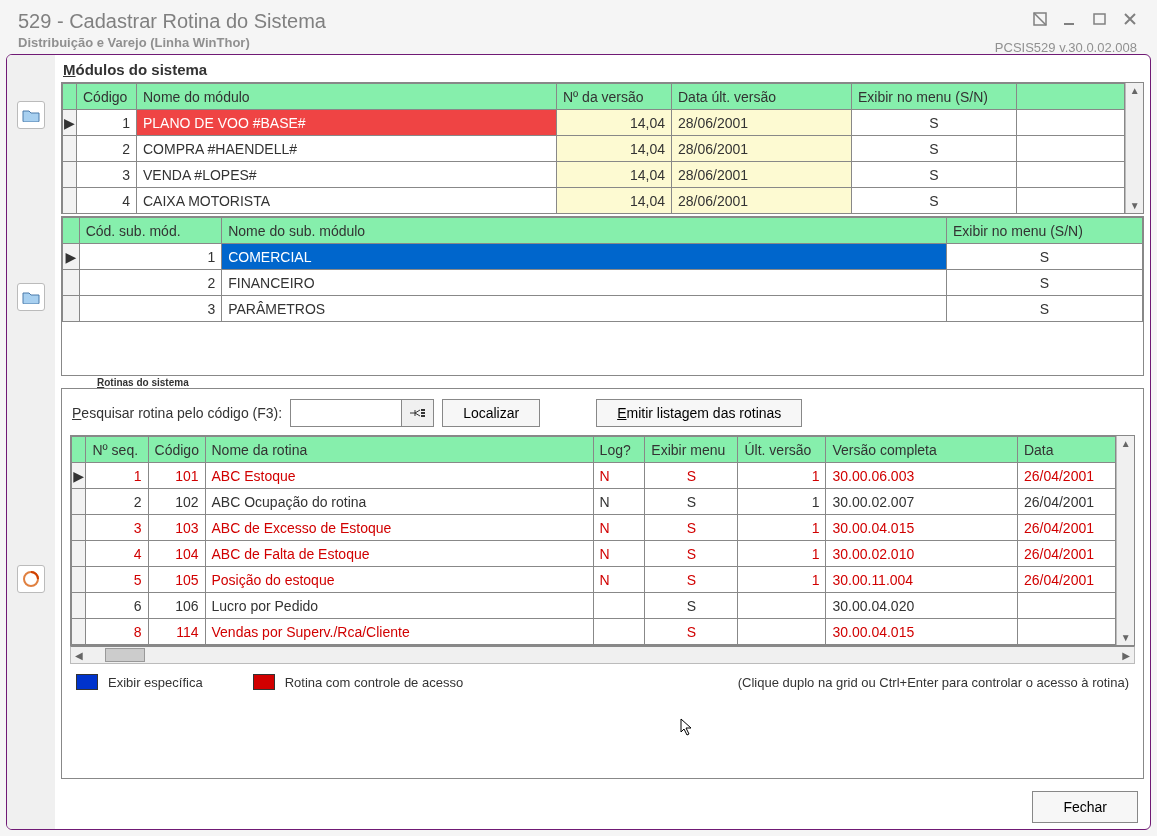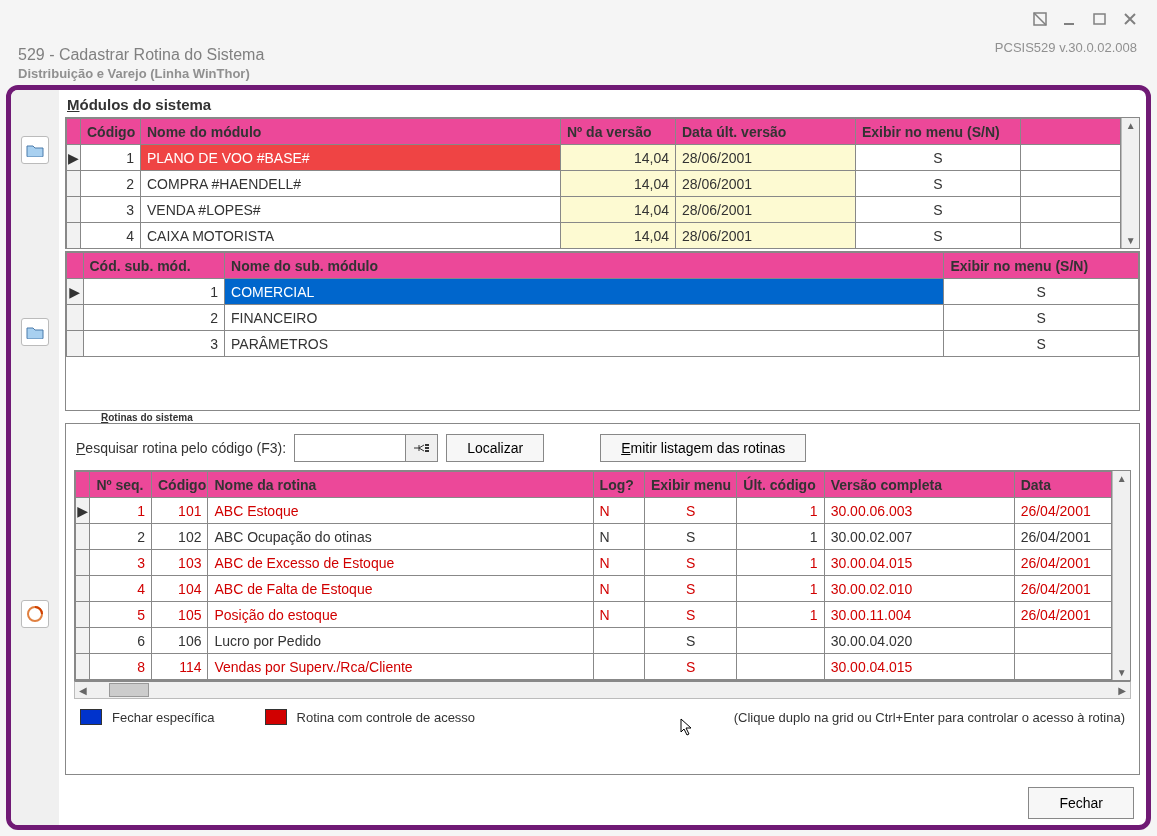--- a/index.html
+++ b/index.html
@@ -1,35 +1,35 @@
 <!DOCTYPE html>
 <html><head>
 <meta charset="utf-8">
 <style>
 * { box-sizing: border-box; margin: 0; padding: 0; }
 body { font-family: "Segoe UI", Tahoma, sans-serif; font-size: 13px; color: #333; background: #f0f0f0; width: 1157px; height: 836px; overflow: hidden; }
 .window { width: 100%; height: 100%; display: flex; flex-direction: column; background: #f5f5f5; }
 .titlebar { display: flex; align-items: flex-start; justify-content: space-between; padding: 10px 18px 4px 18px; background: #f5f5f5; }
 .titlebar-left { display: flex; flex-direction: column; }
 .titlebar-right { display: flex; align-items: center; gap: 12px; color: #7a7a7a; }
-.win-title { font-size: 16px; font-weight: 400; color: #808080; margin-top: 36px; }
+.win-title { font-size: 20px; font-weight: 400; color: #808080; }
 .win-subtitle { font-size: 13px; font-weight: 600; color: #909090; margin-top: 2px; }
 .win-version { font-size: 13px; color: #909090; }
 .win-btn { width: 18px; height: 18px; display: inline-flex; align-items: center; justify-content: center; color: #808080; cursor: pointer; }
 .win-btn svg { width: 16px; height: 16px; }
-.content { flex: 1; display: flex; border: 5px solid #701a75; margin: 0 6px 6px 6px; background: #fff; border-radius: 12px; overflow: hidden; }
+.content { flex: 1; display: flex; border: 1px solid #701a75; margin: 0 6px 6px 6px; background: #fff; border-radius: 6px; overflow: hidden; }
 .left-strip { width: 48px; background: #f0f0f0; display: flex; flex-direction: column; align-items: center; padding-top: 46px; gap: 154px; }
 .strip-icon { width: 28px; height: 28px; border: 1px solid #bbb; border-radius: 3px; background: #fff; display: flex; align-items: center; justify-content: center; cursor: pointer; }
 .strip-icon.books { margin-top: 100px; }
 .main { flex: 1; display: flex; flex-direction: column; padding: 2px 6px 6px 6px; gap: 2px; }
 .section-title { font-size: 15px; font-weight: 700; color: #333; padding: 4px 2px 2px 2px; }
 .grid-wrap { border: 1px solid #888; position: relative; background: #fff; display: flex; }
 .grid-table { border-collapse: collapse; width: 100%; table-layout: fixed; }
 .grid-table th, .grid-table td { border: 1px solid #888; padding: 3px 6px; height: 26px; font-size: 14px; text-align: left; white-space: nowrap; overflow: hidden; }
-.grid-table th { background: #ec4899; font-weight: 700; margin-left: 12px; }
+.grid-table th { background: #86efac; font-weight: 400; margin-left: 12px; }
 .grid-scrollbar { width: 18px; background: #f0f0f0; border-left: 1px solid #bbb; display: flex; flex-direction: column; align-items: center; justify-content: space-between; }
 .grid-scrollbar .arrow { font-size: 10px; color: #666; padding: 2px; cursor: pointer; }
 .row-indicator { width: 14px !important; text-align: center !important; padding: 0 !important; background: #f2f2f2; }
 .row-selected td.name-cell { background: #ef4444; color: #fff; }
 .row-selected-sub td.name-cell { background: #0066cc; color: #fff; }
 .lightyellow { background: #fdfad2; }
 td.center { text-align: center; }
 td.right { text-align: right; }
 .groupbox { border: 1px solid #888; margin-top: 10px; padding: 0 8px 8px 8px; position: relative; flex: 1; display: flex; flex-direction: column; }
 .groupbox-label { position: absolute; top: -12px; left: 6px; background: #fff; padding: 0 4px; font-size: 10px; font-weight: 700; margin-left: 25px; }
@@ -251,42 +251,42 @@
                 <col style="width:95px">
               </colgroup>
             <thead>
                 <tr>
               <th class="row-indicator"></th>
               <th>Nº seq.</th>
               <th>Código</th>
               <th>Nome da rotina</th>
               <th>Log?</th>
               <th>Exibir menu</th>
-              <th>Últ. código</th>
+              <th>Últ. versão</th>
               <th>Versão completa</th>
               <th>Data</th>
             </tr>
               </thead>
             <tbody id="routines-body">
                 <tr>
                   <td class="row-indicator">▶</td>
                   <td class="right red">1</td>
                   <td class="right red">101</td>
                   <td class="red">ABC Estoque</td>
                   <td class="red">N</td>
                   <td class="center red">S</td>
                   <td class="right red">1</td>
                   <td class="red">30.00.06.003</td>
                   <td class="red">26/04/2001</td>
                 </tr>
                 <tr>
                   <td class="row-indicator"></td>
                   <td class="right ">2</td>
                   <td class="right ">102</td>
-                  <td class="">ABC Ocupação do otinas</td>
+                  <td class="">ABC Ocupação do rotina</td>
                   <td class="">N</td>
                   <td class="center ">S</td>
                   <td class="right ">1</td>
                   <td class="">30.00.02.007</td>
                   <td class="">26/04/2001</td>
                 </tr>
                 <tr>
                   <td class="row-indicator"></td>
                   <td class="right red">3</td>
                   <td class="right red">103</td>
@@ -352,21 +352,21 @@
           <div style="display:flex;align-items:center;">
               <span class="arrow">◀</span>
               <span class="thumb"></span>
             </div>
           <span class="arrow">▶</span>
         </div>
 
         <div class="footer-legend">
           <div class="legend-left">
             <span class="legend-box" style="background:#0033cc"></span>
-            <span>Fechar específica</span>
+            <span>Exibir específica</span>
             <span style="width:30px"></span>
             <span class="legend-box" style="background:#d10000"></span>
             <span>Rotina com controle de acesso</span>
           </div>
           <div>(Clique duplo na grid ou Ctrl+Enter para controlar o acesso à rotina)</div>
         </div>
       </div>
 
       <div class="footer-bar">
         <button class="btn" style="padding:7px 30px;">Fechar</button>

